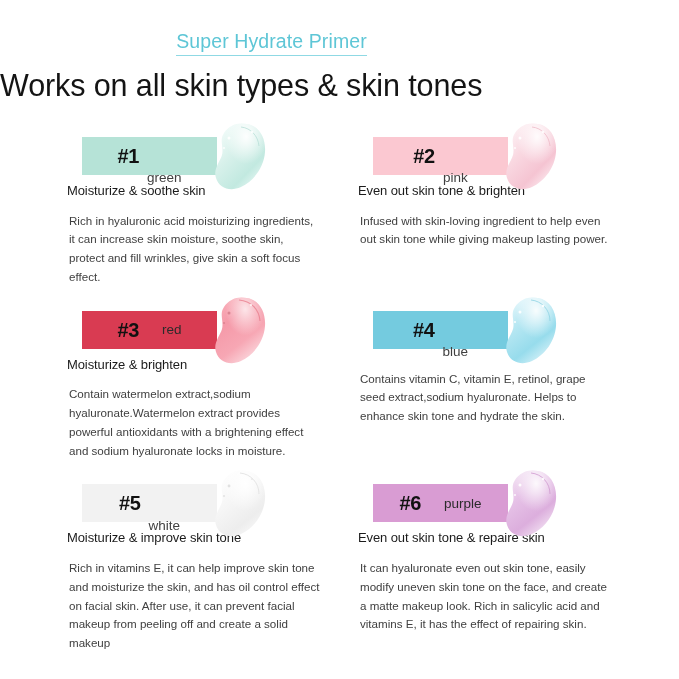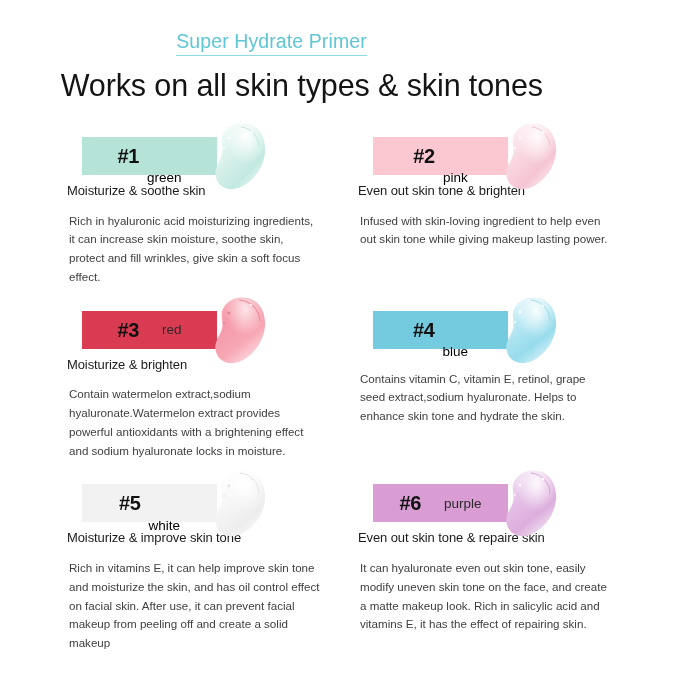--- a/index.html
+++ b/index.html
@@ -38,21 +38,21 @@
     padding-bottom: 3px;
     line-height: 1.15;
   }
   .main-heading {
     margin: 13px 0 0 0;
     font-size: 30.5px;
     font-weight: 400;
     color: #141414;
     letter-spacing: -0.1px;
     line-height: 1.1;
-    text-align: right;
+    text-align: left;
   }
 
   
   .grid {
     position: relative;
     margin-top: 18px;
     padding: 0 56px 0 62px;
     display: grid;
     grid-template-columns: 285px 285px;
     column-gap: 6px;
@@ -87,21 +87,21 @@
     color: #111111;
     letter-spacing: -0.3px;
     line-height: 1;
   }
   .badge-name {
     font-size: 13.5px;
     font-weight: 400;
     color: #4a4a4a;
     line-height: 1;
   }
-  .badge.light .badge-name { color: #000000; margin-top: 44px; }
+  .badge.light .badge-name { color: #404040; margin-top: 44px; }
   .badge.dark  .badge-name { color: #2b2b2b; margin-left: 15px; }
 
   
   .swatch {
     position: absolute;
     left: 145px;
     top: 0px;
     width: 62px;
     height: 72px;
     pointer-events: none;

